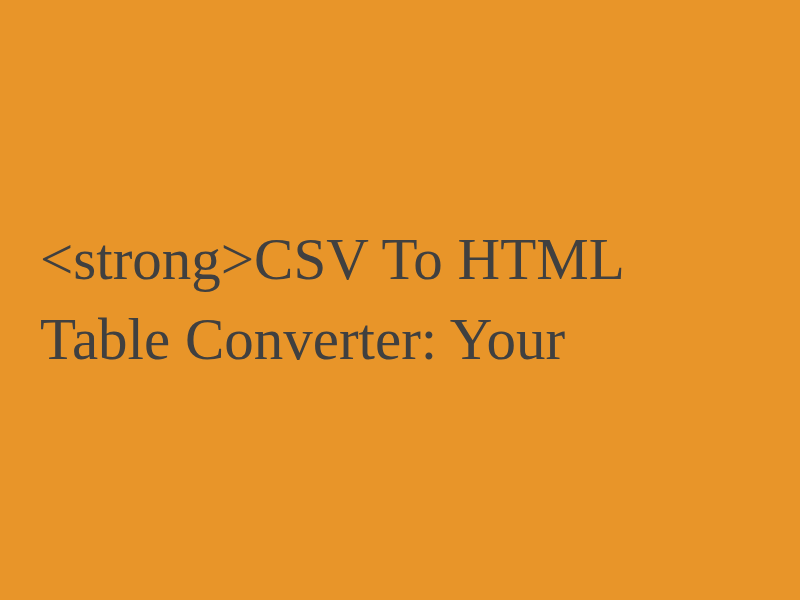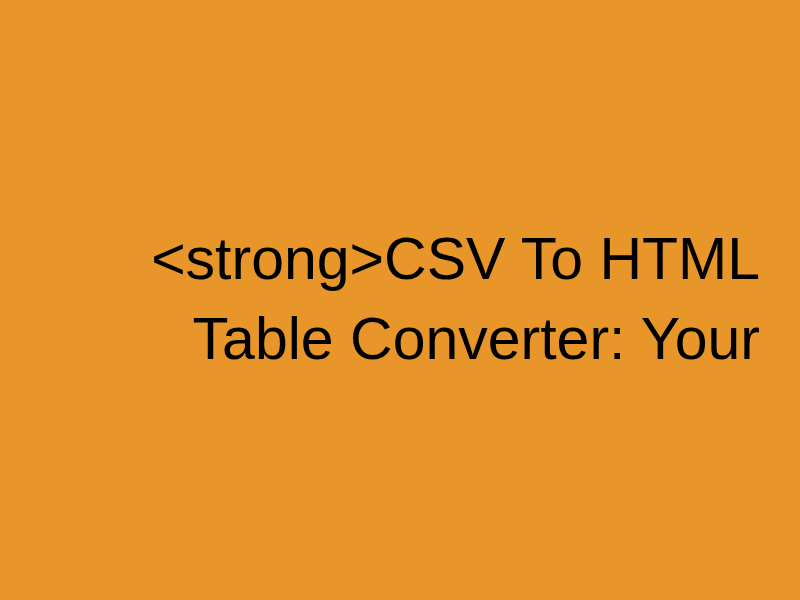--- a/index.html
+++ b/index.html
@@ -11,24 +11,25 @@
       width: 800px;
       height: 600px;
       background-color: #e89529;
       display: flex;
       align-items: center;
       justify-content: center;
       font-family: Arial, Helvetica, sans-serif;
       overflow: hidden;
     }
     .title-text {
-      color: #000000;
+      color: #404040;
       font-size: 59px;
-      text-align: right;
+      text-align: left;
       line-height: 1.35;
       padding: 0 40px;
       font-weight: normal;
+      font-family: Liberation Serif, serif;
     }
   </style>
 </head>
 <body>
 
 <div class="title-text">&lt;strong&gt;CSV To HTML Table Converter: Your</div>
 
 </body></html>

